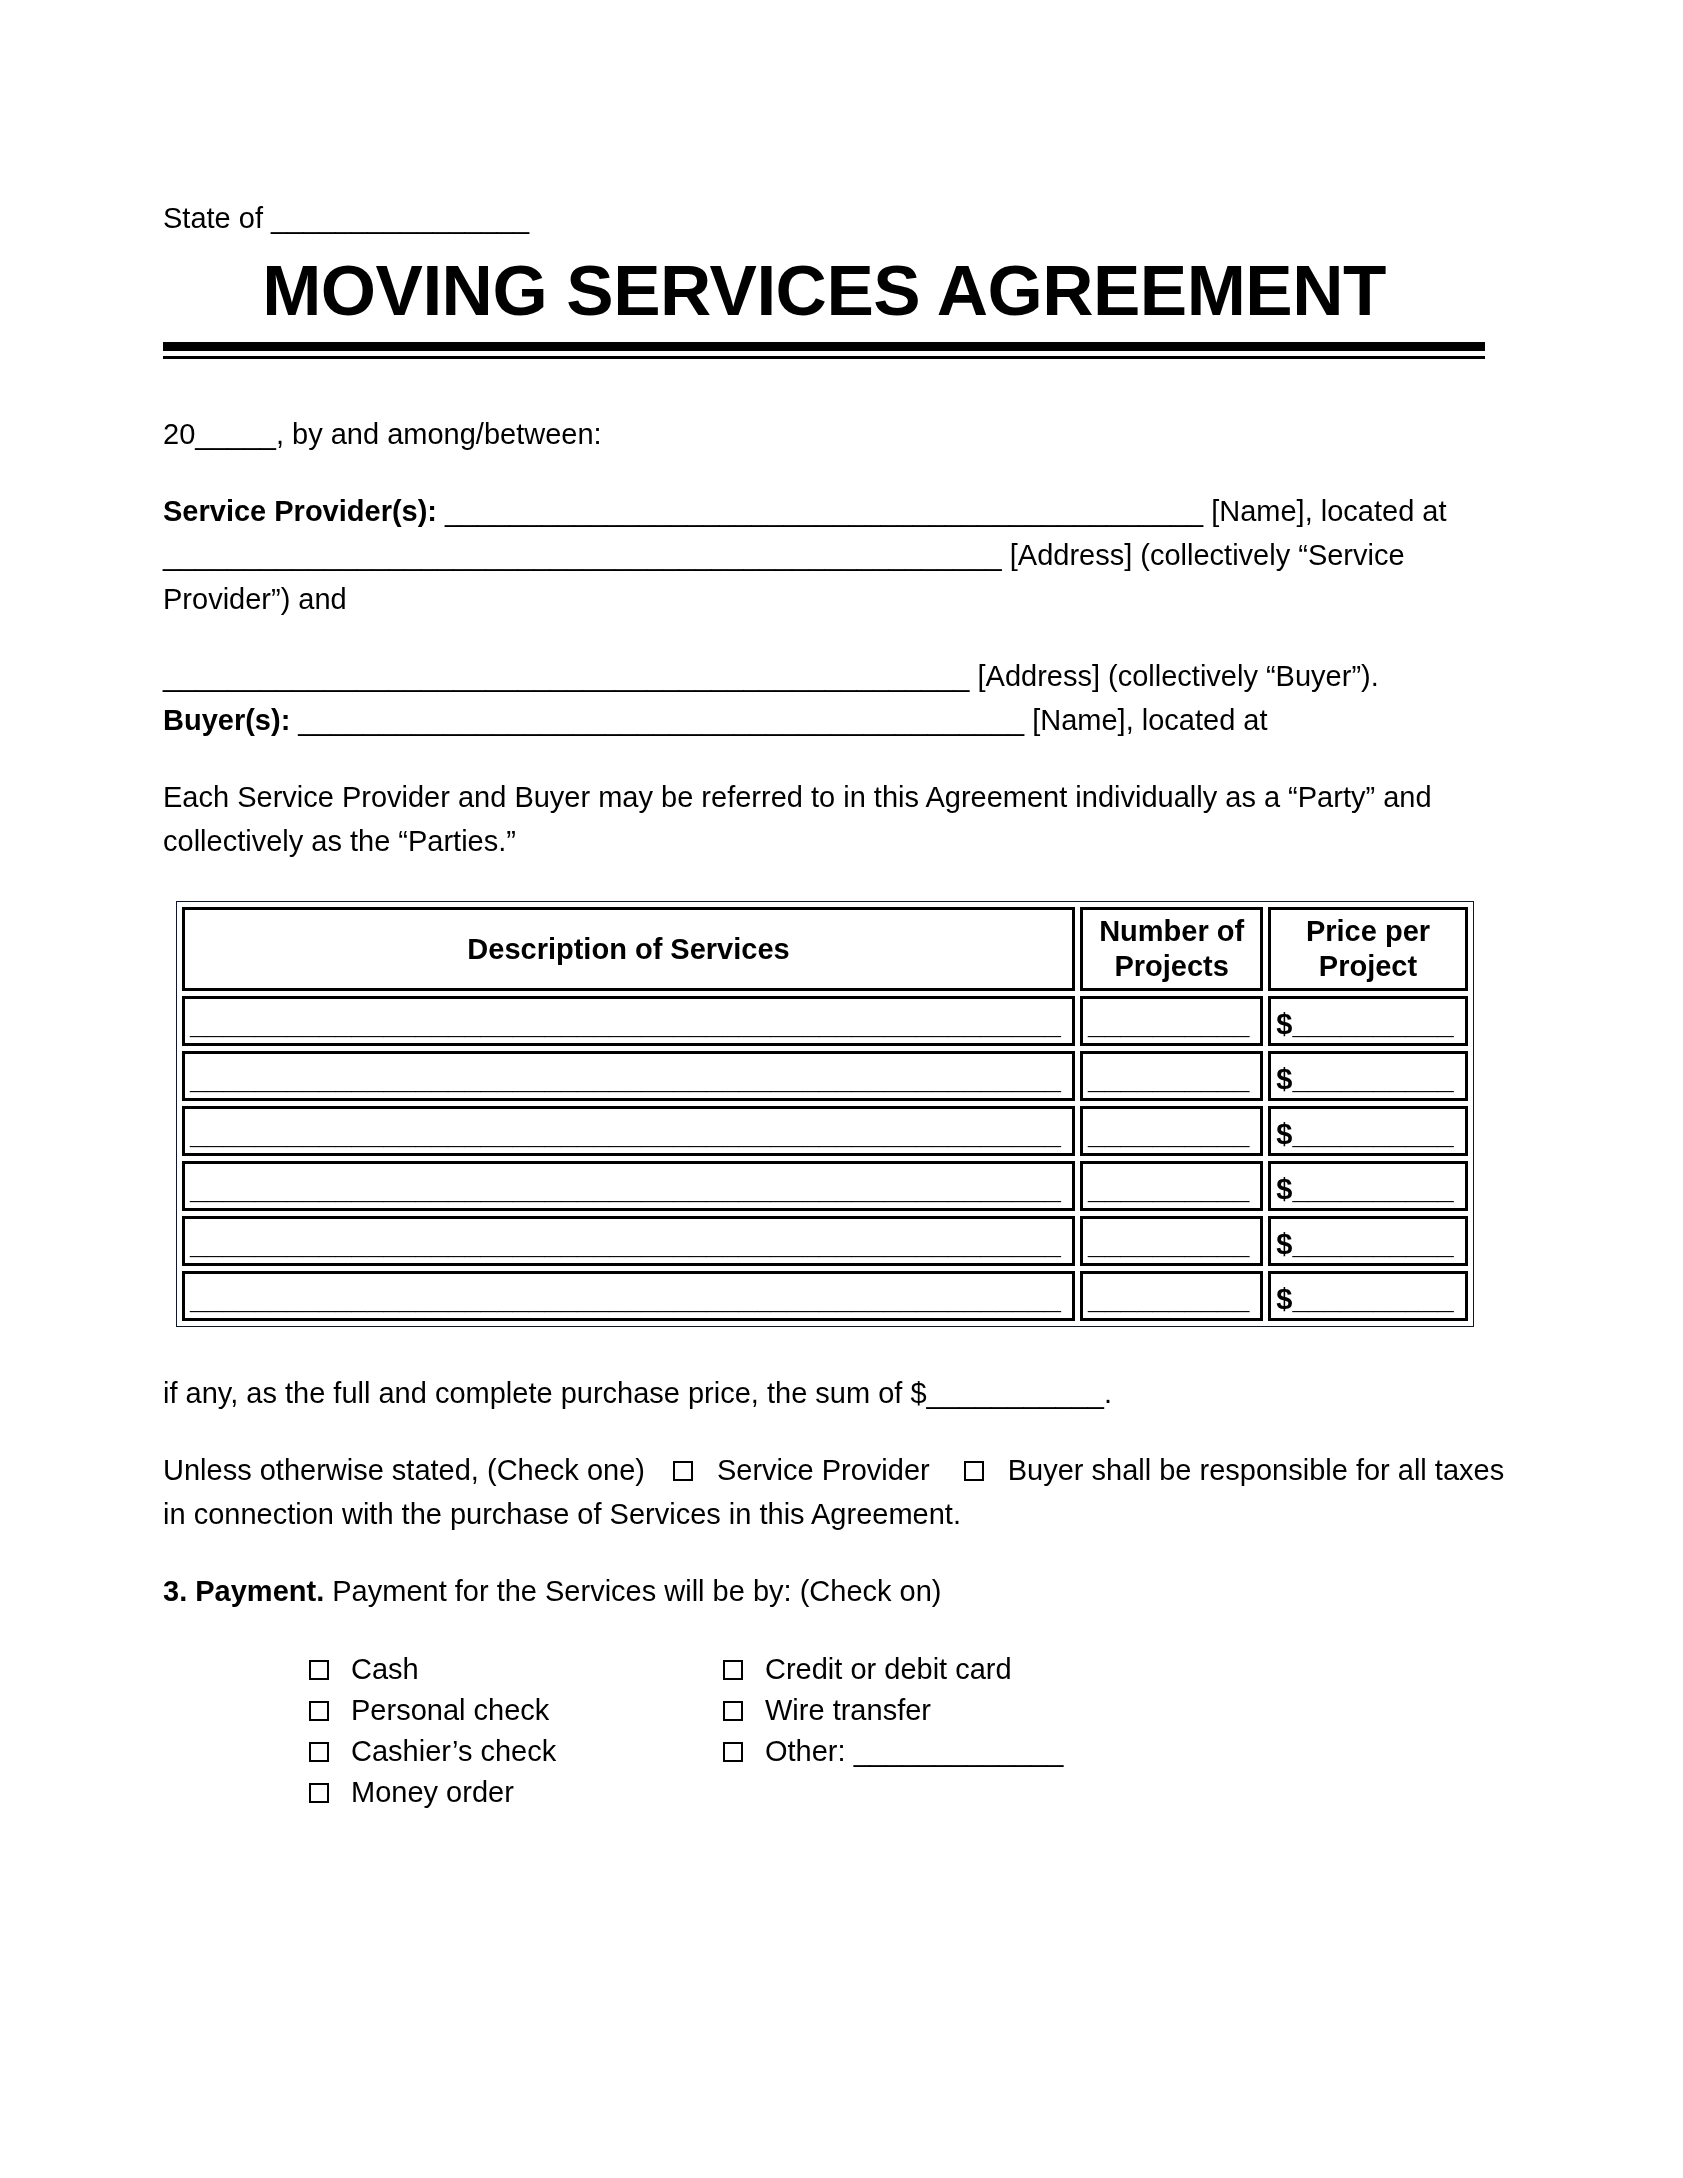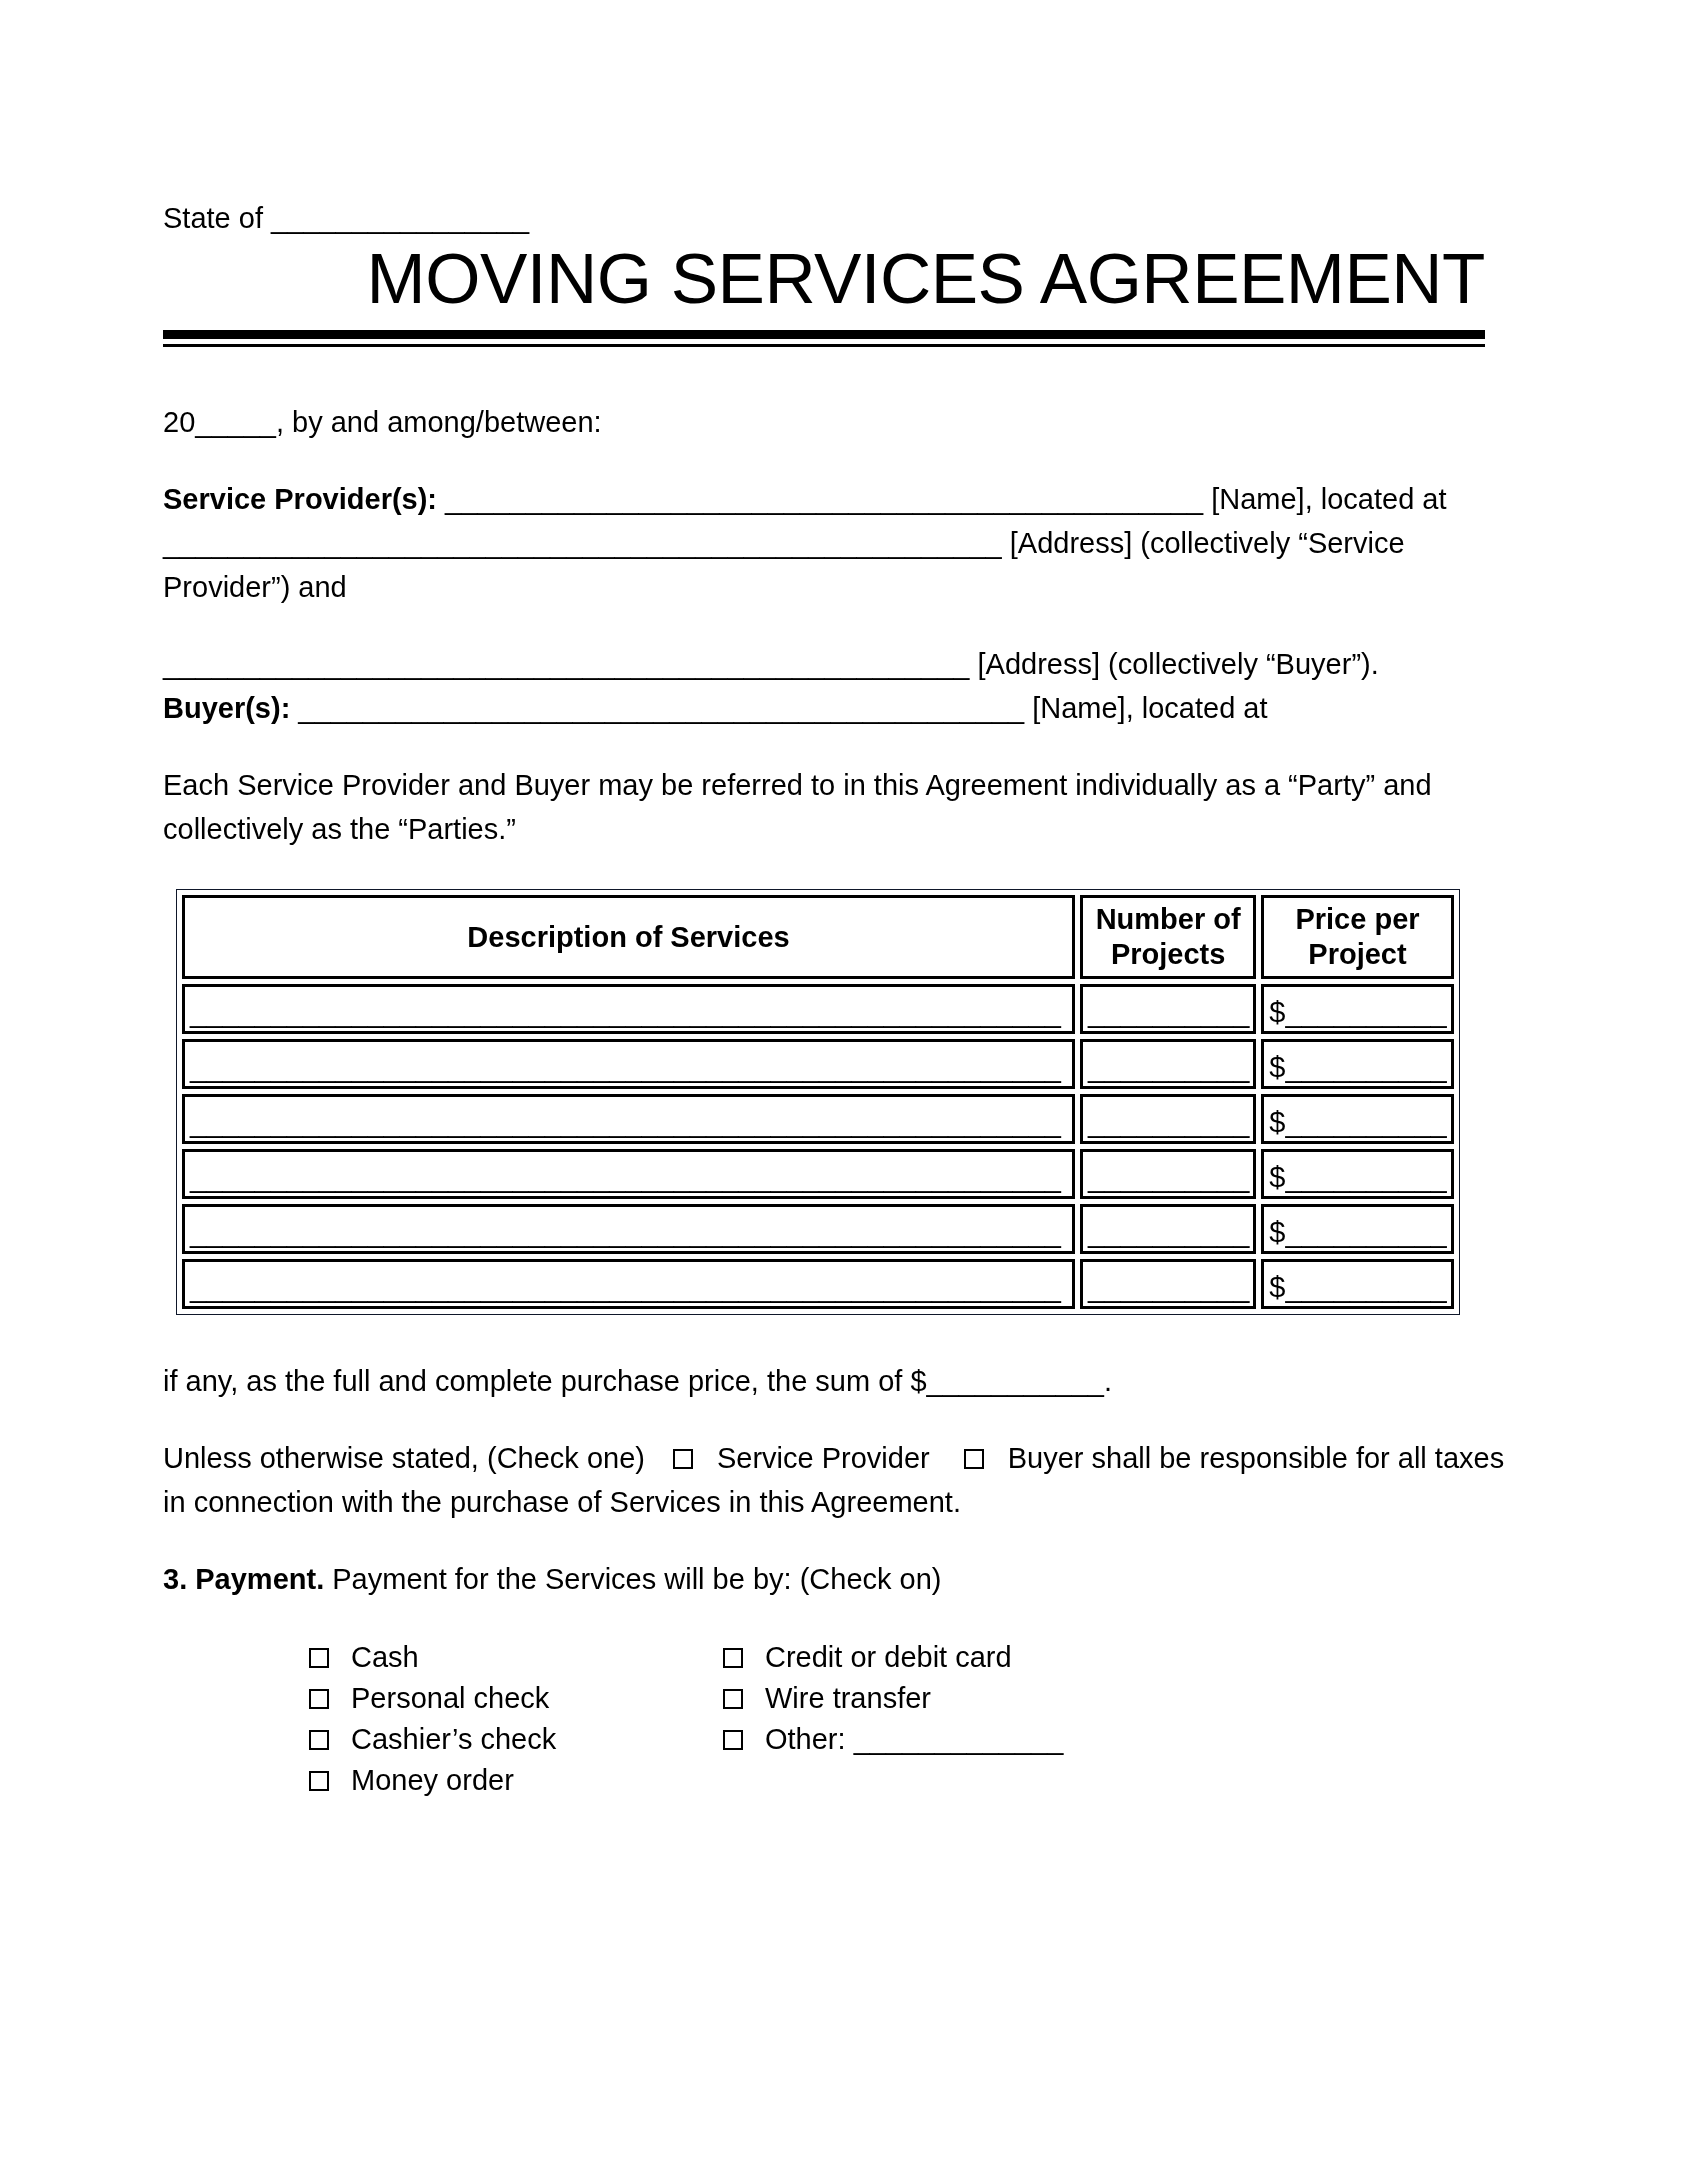--- a/index.html
+++ b/index.html
@@ -8,21 +8,21 @@
     width: 1683px; height: 2178px;
     background: #fff; color: #000;
     font-family: "Liberation Sans", "DejaVu Sans", sans-serif;
     font-size: 29px;
   }
   .page { padding: 196px 198px 0 163px; }
   .ln { white-space: nowrap; line-height: 44px; }
   .para { margin-top: 33px; }
   .state-line { white-space: nowrap; line-height: 44px; }
   .doc-title {
-    margin-top: 0; text-align: right; font-weight: normal;
+    margin-top: 12px; text-align: center; font-weight: bold;
     font-size: 71px; line-height: 77px; white-space: nowrap;
     letter-spacing: -0.5px;
   }
   .title-rule {
     margin-top: 13px; height: 17px;
     border-top: 9px solid #000; border-bottom: 3px solid #000;
   }
   .first-para { margin-top: 53px; }
   .purchase-para { margin-top: 44px; }
   .blank { letter-spacing: 0; }
@@ -34,22 +34,23 @@
   .svc-table col.c1 { width: 893px; }
   .svc-table col.c2 { width: 166px; }
   .svc-table col.c3 { width: 188px; }
   .svc-table th {
     border: 3px solid #000; font-weight: bold; text-align: center;
     vertical-align: middle; line-height: 35px; padding: 4px 4px;
     font-size: 29px; white-space: normal;
   }
   .svc-table td {
     border: 3px solid #000; height: 50px; vertical-align: bottom;
-    padding: 0 4px 3px 5px; overflow: hidden; white-space: nowrap;
+    padding: 0 11px 3px 5px; overflow: hidden; white-space: nowrap;
     line-height: 32px;
+    font-weight: bold;
   }
   .cb {
     display: inline-block; width: 20px; height: 20px;
     border: 2px solid #000; vertical-align: -1px; background: #fff;
   }
   .cb-inline-a { margin: 0 24px 0 28px; }
   .cb-inline-b { margin: 0 24px 0 34px; }
   .options { margin: 36px 0 0 146px; display: flex; }
   .opt-col-left { width: 414px; }
   .opt-item { display: flex; align-items: center; height: 41px; }

